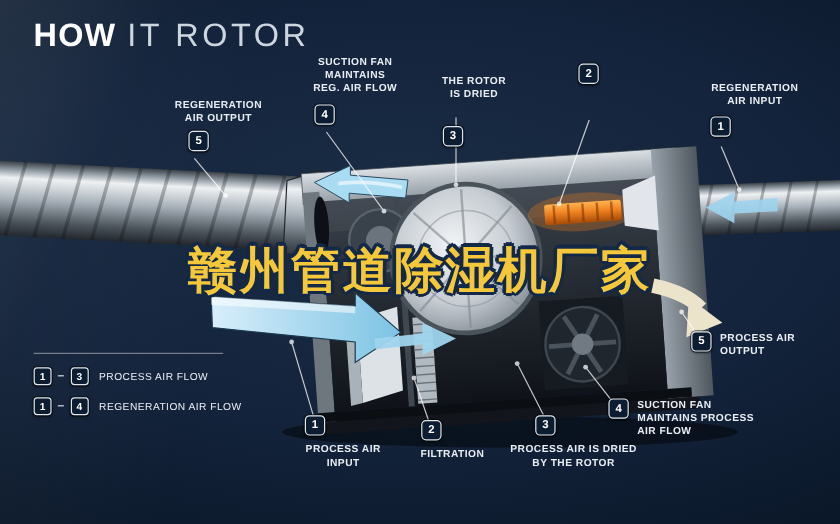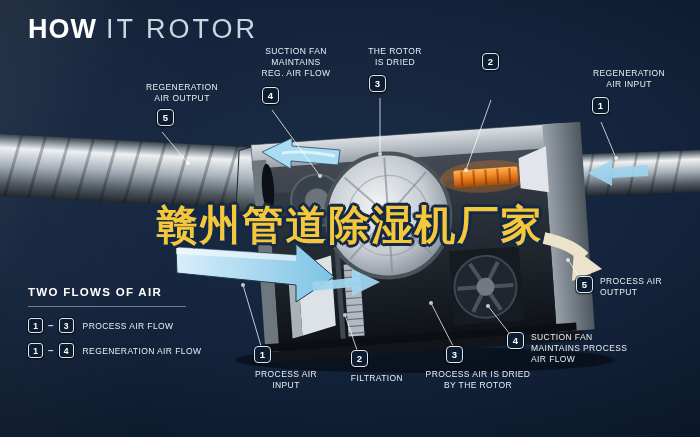--- a/index.html
+++ b/index.html
@@ -19,21 +19,21 @@
 
   .title { position:absolute; left:28px; top:14px; z-index:30; color:#fff; font-size:27px; letter-spacing:1px; white-space:nowrap; }
   .title .bold { font-weight:700;text-align:center; }
   .title .light { font-weight:300; color:#ccd6df; margin-left:9px; letter-spacing:3px; }
 
   .callout { position:absolute; z-index:30; }
   .callout.col { display:flex; flex-direction:column; }
   .callout.row { display:flex; flex-direction:row; align-items:flex-start; gap:7px; }
   .callout.center { text-align:center; }
   .c-label {
-    font-size:8.5px; font-weight:400; color:#e9eef3; letter-spacing:0.4px;
+    font-size:8.5px; font-weight:700; color:#e9eef3; letter-spacing:0.4px;
     line-height:1.32; white-space:pre-line; text-transform:uppercase;
   }
   .badge {
     width:17px; height:17px; flex:0 0 auto;
     border:1.5px solid #dfe7ee; border-radius:4px; background:#0d1d31;
     color:#fff; font-size:9.5px; font-weight:700;
     display:flex; align-items:center; justify-content:center;
     box-shadow:0 0 0 1px rgba(0,0,0,0.45), 0 1px 2px rgba(0,0,0,0.5);
   }
   .badge.sm { width:15px; height:15px; font-size:8.5px; border-radius:3px; }
@@ -264,21 +264,21 @@
     <div class="badge" style="margin:5px 0 0 27px;">5</div>
   </div>
 
   <div class="callout col center" style="left:250px; top:46px; width:92px;">
     <div class="c-label">SUCTION FAN
 MAINTAINS
 REG. AIR FLOW</div>
     <div class="badge" style="margin:7px 0 0 12px;">4</div>
   </div>
 
-  <div class="callout col center" style="left:355px; top:46px; width:80px;">
+  <div class="callout col center" style="left:355px; top:62px; width:80px;gap:14px;">
     <div class="c-label">THE ROTOR
 IS DRIED</div>
     <div class="badge" style="margin:7px 0 0 14px;">3</div>
   </div>
 
   <div class="callout col center" style="left:468px; top:46px; width:108px;">
     <div class="badge" style="margin:7px 0 0 14px;">2</div>
   </div>
 
   <div class="callout col center" style="left:582px; top:68px; width:94px;">
@@ -311,21 +311,20 @@
     <div class="c-label">FILTRATION</div>
   </div>
 
   <div class="callout col center" style="left:418px; top:346px; width:120px;">
     <div class="badge" style="margin:0 0 6px 28px;">3</div>
     <div class="c-label">PROCESS AIR IS DRIED
 BY THE ROTOR</div>
   </div>
 
   <div class="legend">
-    <div class="legend-heading">TWO FLOWS OF AIR</div>
     <div class="legend-divider"></div>
     <div class="legend-row">
       <span class="badge sm">1</span>
       <span class="dash">–</span>
       <span class="badge sm">3</span>
       <span class="row-label">PROCESS AIR FLOW</span>
     </div>
     <div class="legend-row">
       <span class="badge sm">1</span>
       <span class="dash">–</span>

